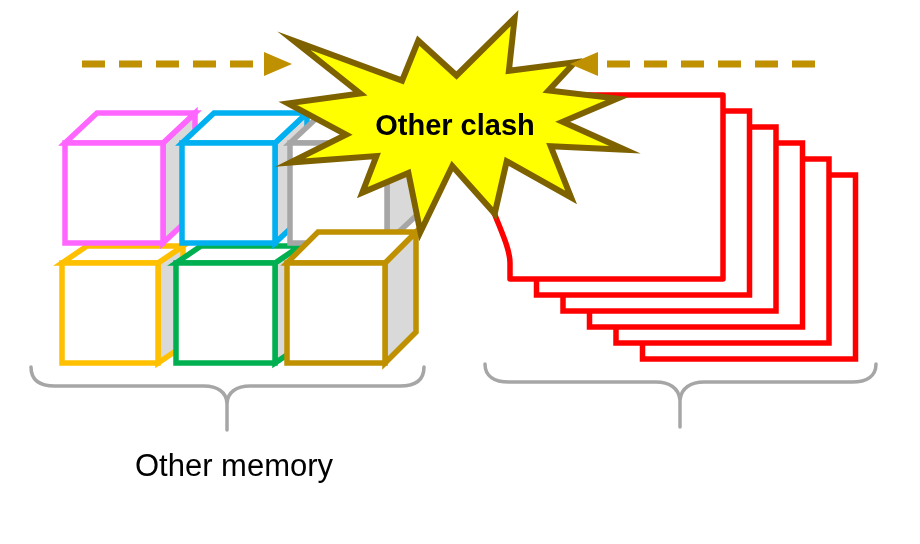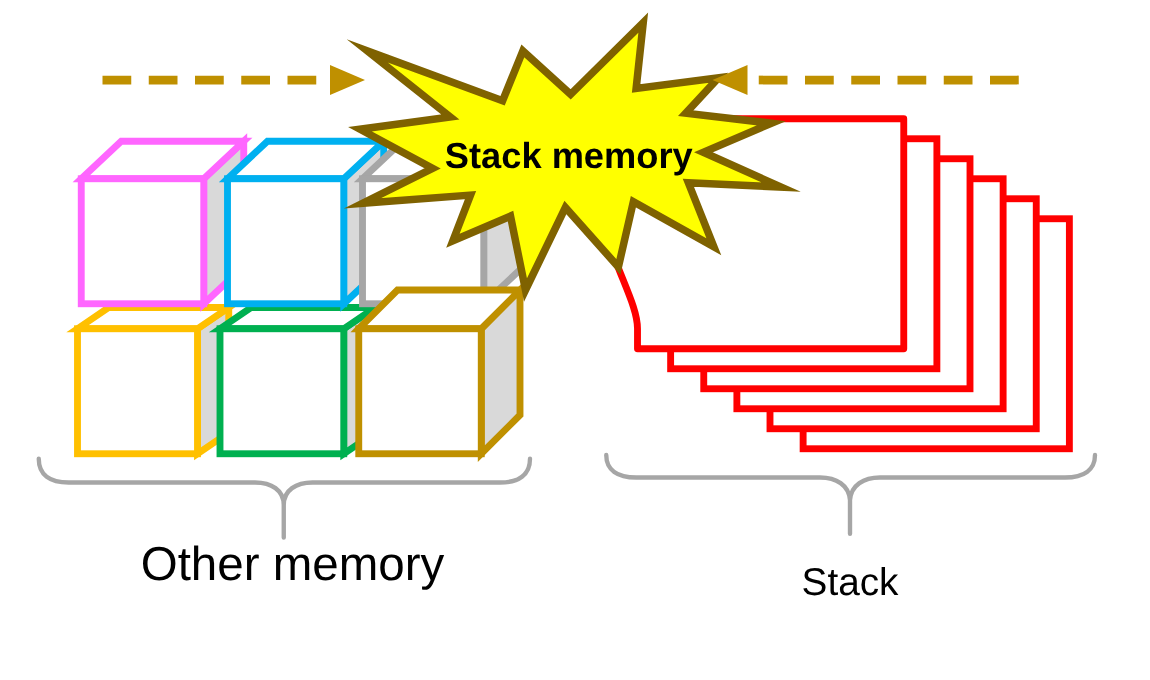--- a/index.html
+++ b/index.html
@@ -29,23 +29,23 @@
   #burst-label {
     left: 330px;
     top: 109px;
     width: 250px;
     font-size: 29px;
     font-weight: bold;
     letter-spacing: 0px;
   }
   #other-memory-label {
     left: 28px;
-    top: 432px;
+    top: 446px;
     width: 412px;
-    font-size: 38px;
+    font-size: 31px;
     line-height: 40px;
   }
   #stack-label {
     left: 530px;
     top: 446px;
     width: 300px;
     font-size: 31px;
     line-height: 40px;
   }
 </style>
@@ -111,19 +111,18 @@
     </g>
     <g>
       <line x1="815" y1="64" x2="596" y2="64" stroke-width="7" stroke-dasharray="23 14" stroke="#BF9000"></line>
       <polygon points="570,64 598,52 598,76" fill="#BF9000"></polygon>
     </g>
 
     <path d="M 31 367 C 31 380 40 386 55 386 L 204 386 C 217 386 227 392 227 404 L 227 430 L 227 404 C 227 392 237 386 250 386 L 400 386 C 415 386 424 380 424 367" fill="none" stroke-width="3.5" stroke-linecap="round" stroke-linejoin="round" stroke="#A6A6A6"></path>
     <path d="M 485 364 C 485 376 494 382 509 382 L 656 382 C 669 382 679 388 680 400 L 680 427 L 680 400 C 681 388 691 382 704 382 L 852 382 C 867 382 876 376 876 364" fill="none" stroke-width="3.5" stroke-linecap="round" stroke-linejoin="round" stroke="#A6A6A6"></path>
   </svg>
 
-  <div id="burst-label" class="overlay-label">Stack memory</div>
+  <div id="burst-label" class="overlay-label">Other clash</div>
 
   <div id="other-memory-label" class="overlay-label"><span>Other memory</span><br></div>
 
-  <div id="stack-label" class="overlay-label">Stack</div>
 
 </div>
 
 </body></html>

